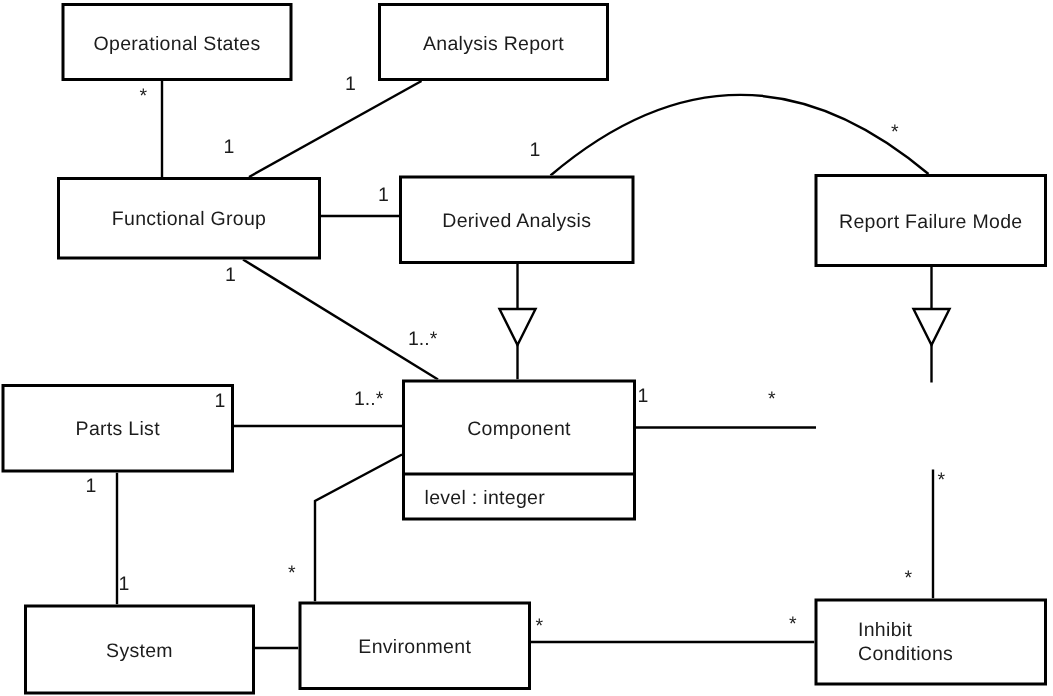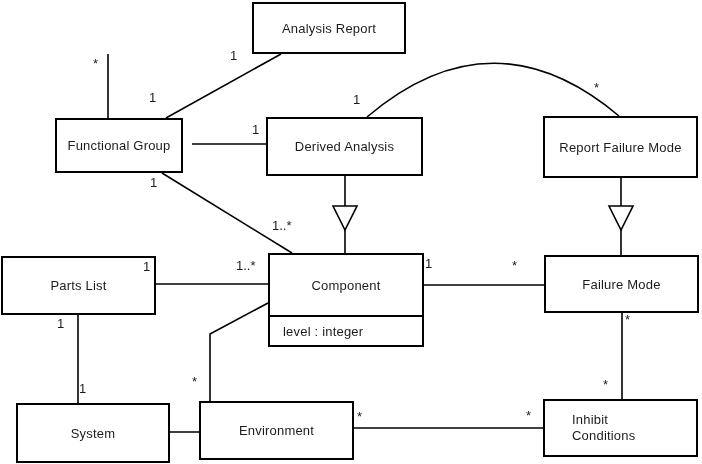--- a/index.html
+++ b/index.html
@@ -71,26 +71,29 @@
       <path d="M268 303 L210 334 L210 401"></path>
       <path d="M354 428 L543 428"></path>
       <path d="M622 313 L622 399"></path>
     </g>
     <g stroke="#000000" stroke-width="1.6" fill="#ffffff">
       <polygon points="333,206 357,206 345,230"></polygon>
       <polygon points="609,206 633,206 621,230"></polygon>
     </g>
   </svg>
 
+  <div class="uml-class" style="left:41px;top:2px;width:154px;height:52px;">
+    <span>Operational States</span>
+  </div>
 
   <div class="uml-class" style="left:252px;top:2px;width:154px;height:52px;">
     <span>Analysis Report</span>
   </div>
 
-  <div class="uml-class" style="left:55px;top:118px;width:128px;height:55px;">
+  <div class="uml-class" style="left:38px;top:118px;width:176px;height:55px;">
     <span>Functional Group</span>
   </div>
 
   <div class="uml-class" style="left:266px;top:117px;width:157px;height:59px;">
     <span>Derived Analysis</span>
   </div>
 
   <div class="uml-class" style="left:543px;top:116px;width:155px;height:62px;">
     <span>Report Failure Mode</span>
   </div>
@@ -101,23 +104,20 @@
 
   <div class="uml-class comp-box" style="left:268px;top:253px;width:156px;height:94px;">
     <div class="comp-name">
       <span>Component</span>
     </div>
     <div class="comp-attr">
       <span>level : integer</span>
     </div>
   </div>
 
-  <div class="uml-class" style="left:544px;top:255px;width:155px;height:58px;">
-    <span>Failure Mode</span>
-  </div>
 
   <div class="uml-class" style="left:16px;top:403px;width:154px;height:60px;">
     <span>System</span>
   </div>
 
   <div class="uml-class" style="left:199px;top:401px;width:155px;height:59px;">
     <span>Environment</span>
   </div>
 
   <div class="uml-class" style="left:543px;top:399px;width:155px;height:58px;justify-content:flex-start;">

